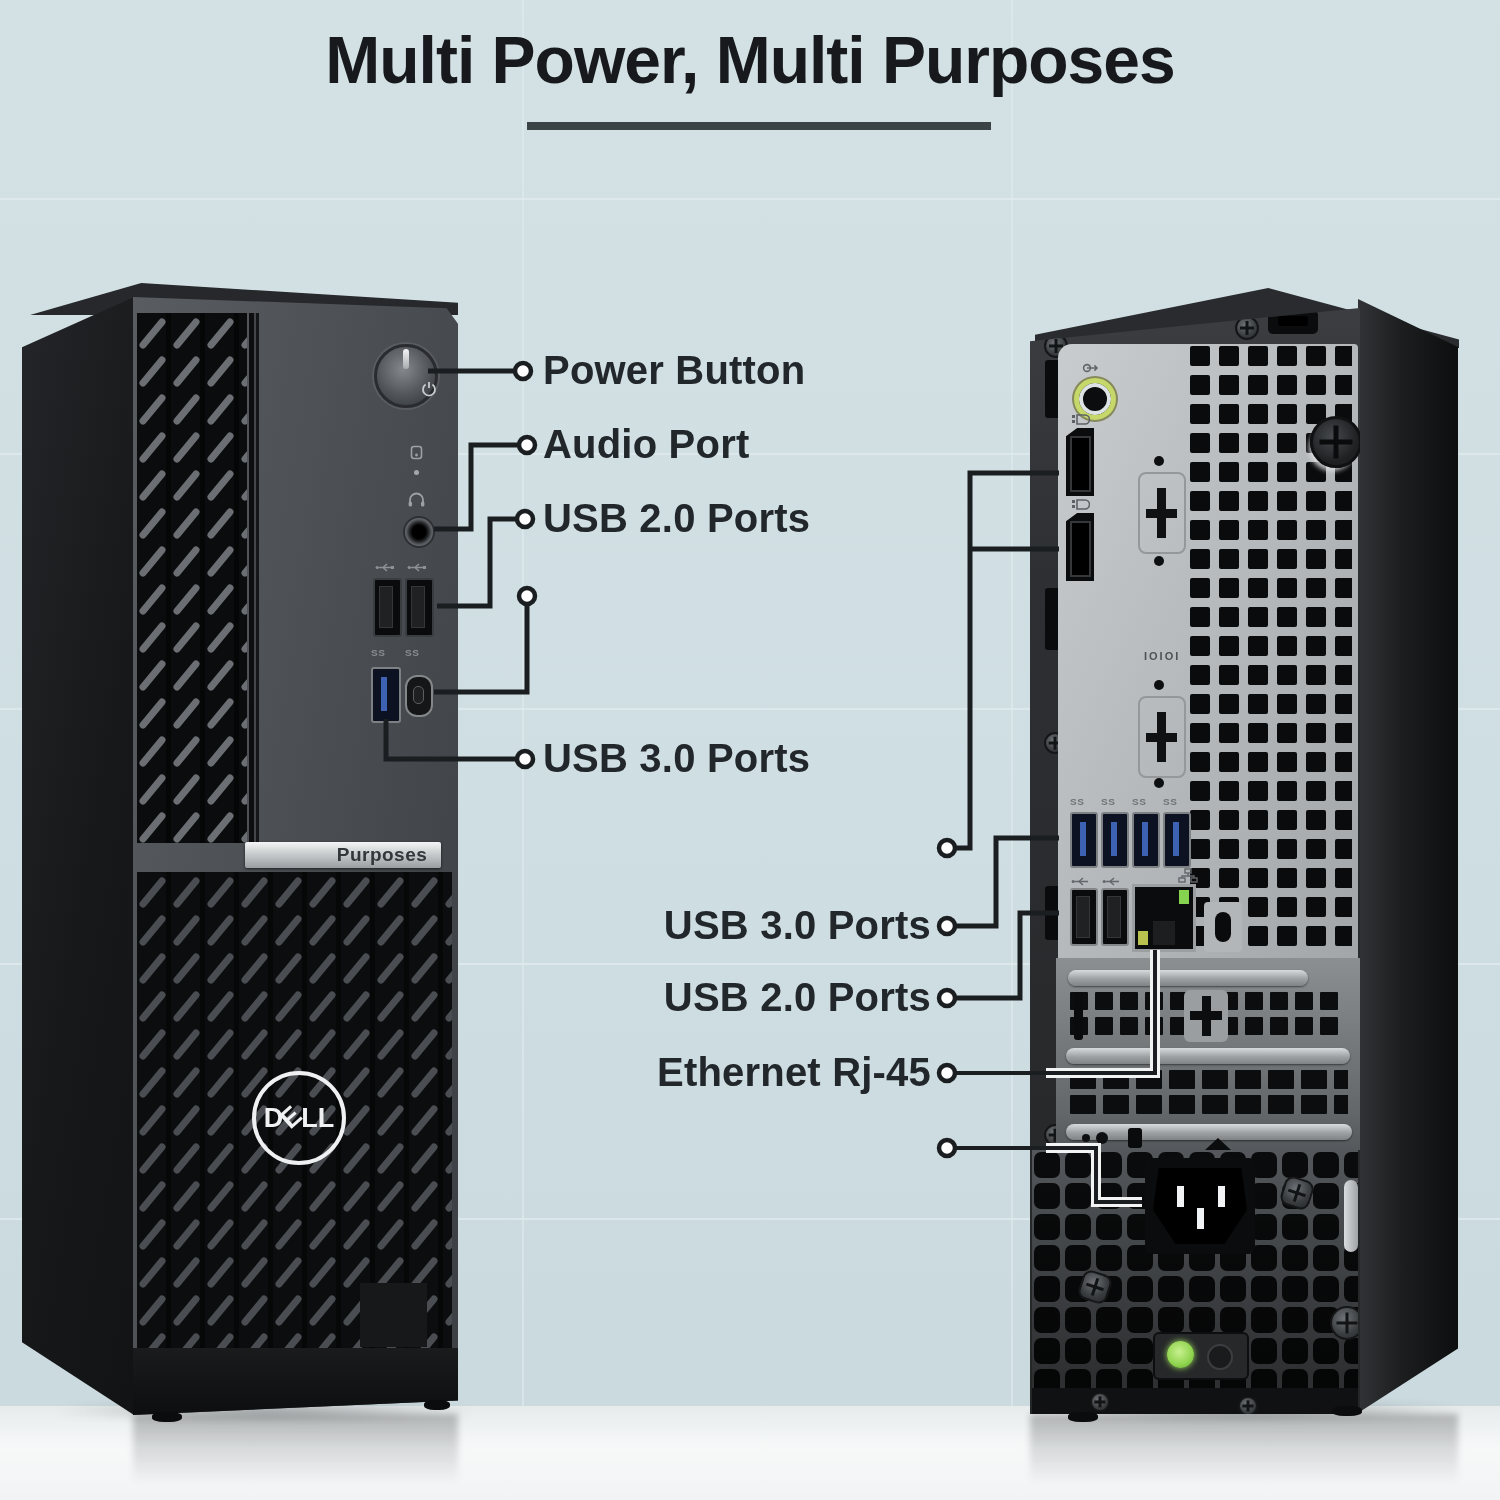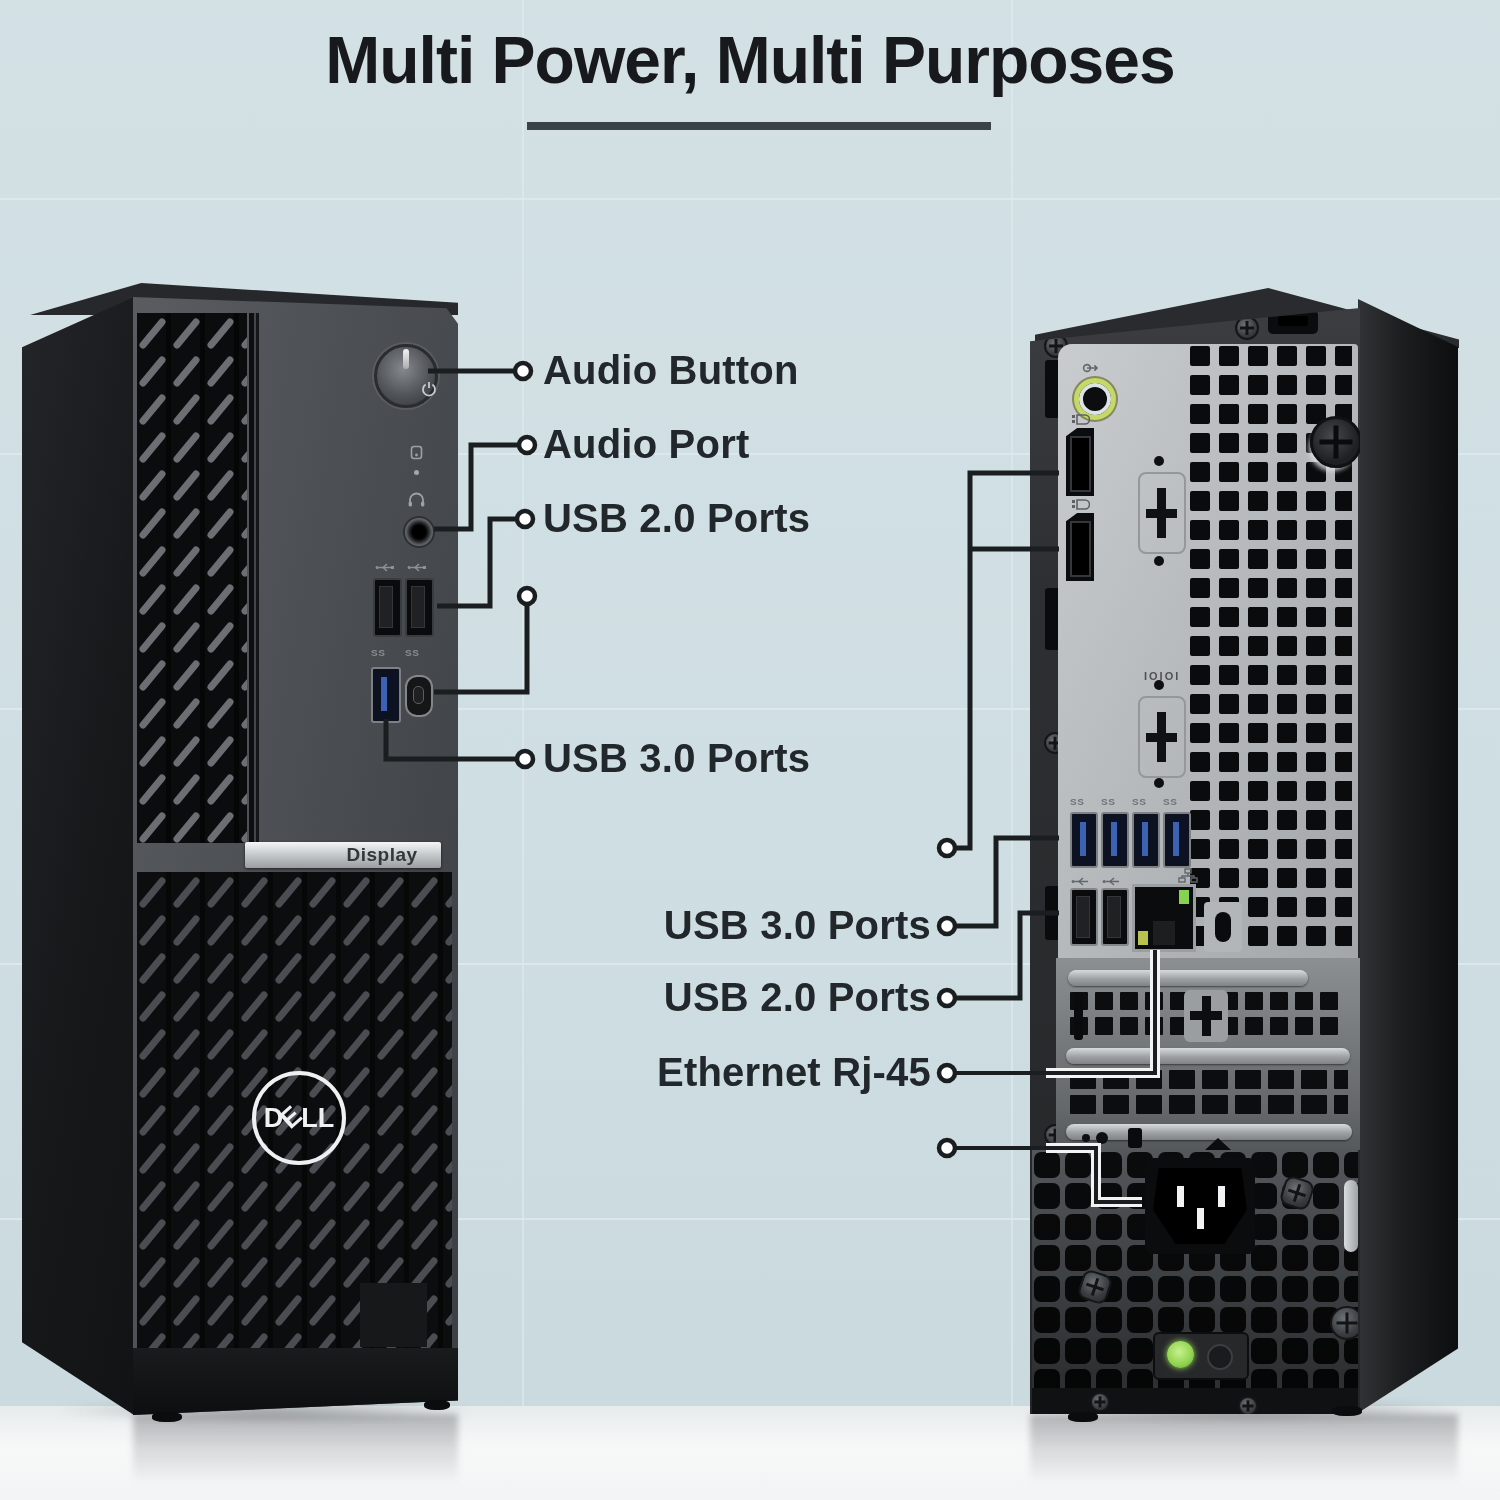--- a/index.html
+++ b/index.html
@@ -88,21 +88,21 @@
   #kensington{left:238px;top:2px;width:50px;height:24px;background:#0b0c0d;border-radius:5px;}
   #kensington i{position:absolute;left:10px;top:6px;width:30px;height:10px;background:#000;border-radius:3px;}
   #audio-lime{left:16px;top:34px;width:32px;height:32px;border-radius:50%;border:5px solid #c6d869;background:#0c0d0e;
     box-shadow:inset 0 0 0 4px #dde3e5,0 0 0 2px #85895c;}
   .dp{position:absolute;width:28px;height:68px;background:#0b0c0d;
     clip-path:polygon(0 12%,40% 0,100% 0,100% 100%,0 100%);}
   .dp i{position:absolute;left:4px;top:8px;width:17px;height:52px;background:#000;border:2px solid #35383b;}
   .plate{position:absolute;width:44px;height:78px;border:2px solid #94989b;border-radius:8px;}
   .plate .cv{position:absolute;left:17px;top:14px;width:9px;height:50px;background:#101112;}
   .plate .ch{position:absolute;left:6px;top:35px;width:31px;height:9px;background:#101112;}
-  #serial{left:86px;top:306px;font-size:11px;font-weight:bold;color:#4e5255;letter-spacing:2px;margin-top:20px;}
+  #serial{left:86px;top:306px;font-size:11px;font-weight:bold;color:#4e5255;letter-spacing:2px;}
   #thumbscrew{left:252px;top:72px;width:46px;height:46px;border-radius:50%;border:3px solid #101112;
     background:radial-gradient(circle at 42% 38%,#46494d,#1e2022 65%);
     box-shadow:-4px 6px 5px -3px rgba(225,228,230,.85);}
   #thumbscrew::before,#thumbscrew::after{content:"";position:absolute;background:#0a0b0c;left:50%;top:50%;}
   #thumbscrew::before{width:72%;height:5px;transform:translate(-50%,-50%);}
   #thumbscrew::after{height:72%;width:5px;transform:translate(-50%,-50%);}
   #padlock{left:146px;top:558px;width:38px;height:50px;background:#b3b6b9;border-radius:4px;}
   #padlock i{position:absolute;left:11px;top:10px;width:16px;height:30px;background:#0a0b0c;border-radius:8px;}
   #rj45{left:74px;top:540px;width:58px;height:62px;background:#0b0c0d;border:3px solid #9b9fa2;}
   #rj45 .grn{position:absolute;left:44px;top:3px;width:10px;height:14px;background:#86d34f;}
@@ -165,21 +165,21 @@
         <rect width="34" height="38" fill="#0b0c0d"></rect>
         <path d="M6 32 L25 9" stroke="#6b6f73" stroke-width="7" stroke-linecap="round"></path>
         <rect x="29" width="5" height="38" fill="#050606"></rect>
       </pattern>
         </defs>
       <rect width="110" height="530" fill="url(#gA)"></rect>
     </svg>
     <div class="abs" id="ft-seam"></div>
 
     <div class="abs" id="badge">
-      <span>Display</span>
+      <span>Purposes</span>
     </div>
 
     <svg class="abs" style="left:4px;top:575px" width="315" height="476">
       <defs>
           <pattern id="gB" width="34" height="38" patternUnits="userSpaceOnUse">
         <rect width="34" height="38" fill="#0c0d0e"></rect>
         <path d="M6 32 L25 9" stroke="#4a4e52" stroke-width="7" stroke-linecap="round"></path>
         <rect x="29" width="5" height="38" fill="#060707"></rect>
       </pattern>
         </defs>
@@ -453,21 +453,21 @@
         <circle cx="527" cy="596" r="8"></circle>
       <circle cx="525" cy="759" r="8"></circle>
       <circle cx="947" cy="848" r="8"></circle>
         <circle cx="947" cy="926" r="8"></circle>
       <circle cx="947" cy="998" r="8"></circle>
         <circle cx="947" cy="1073" r="8"></circle>
       <circle cx="947" cy="1148" r="8"></circle>
     </g>
   </svg>
 
-  <div class="lbl lblL" style="top:371px">Audio Button</div>
+  <div class="lbl lblL" style="top:371px">Power Button</div>
   <div class="lbl lblL" style="top:445px">Audio Port</div>
   <div class="lbl lblL" style="top:519px">USB 2.0 Ports</div>
   <div class="lbl lblL" style="top:759px">USB 3.0 Ports</div>
 
   <div class="lbl lblR" style="top:926px">USB 3.0 Ports</div>
   <div class="lbl lblR" style="top:998px">USB 2.0 Ports</div>
   <div class="lbl lblR" style="top:1073px">Ethernet Rj-45</div>
 
 </div>
 

